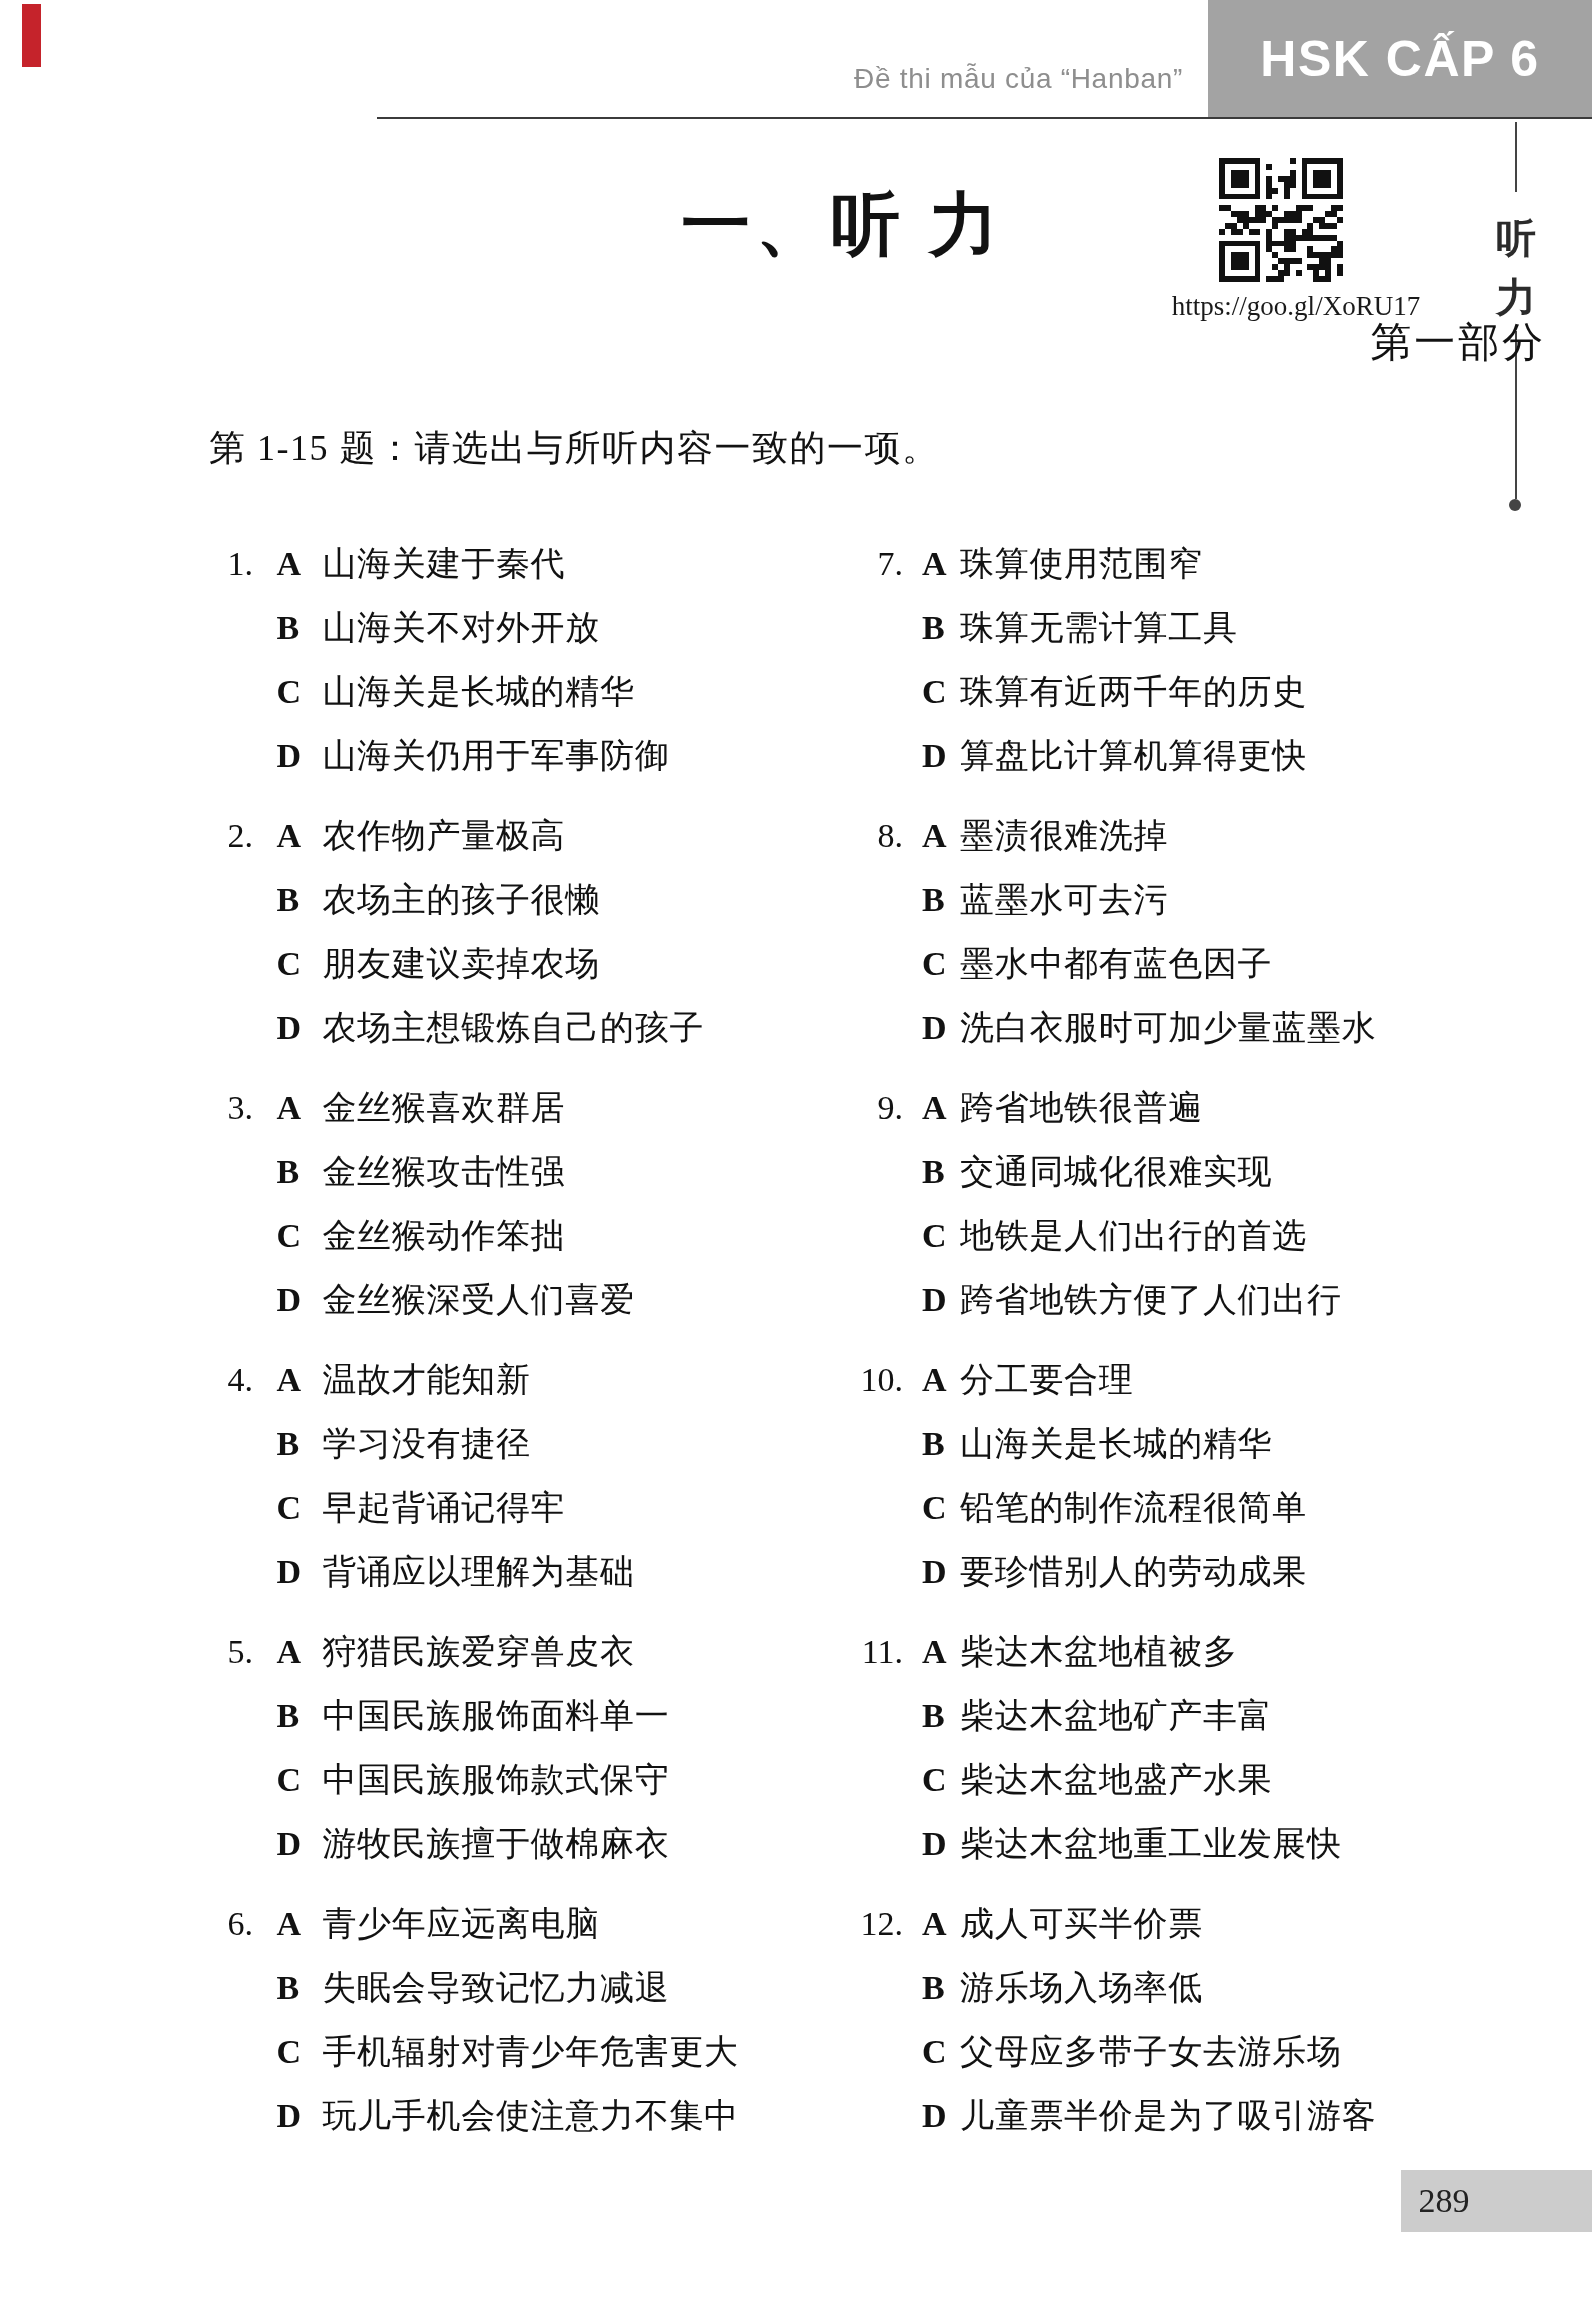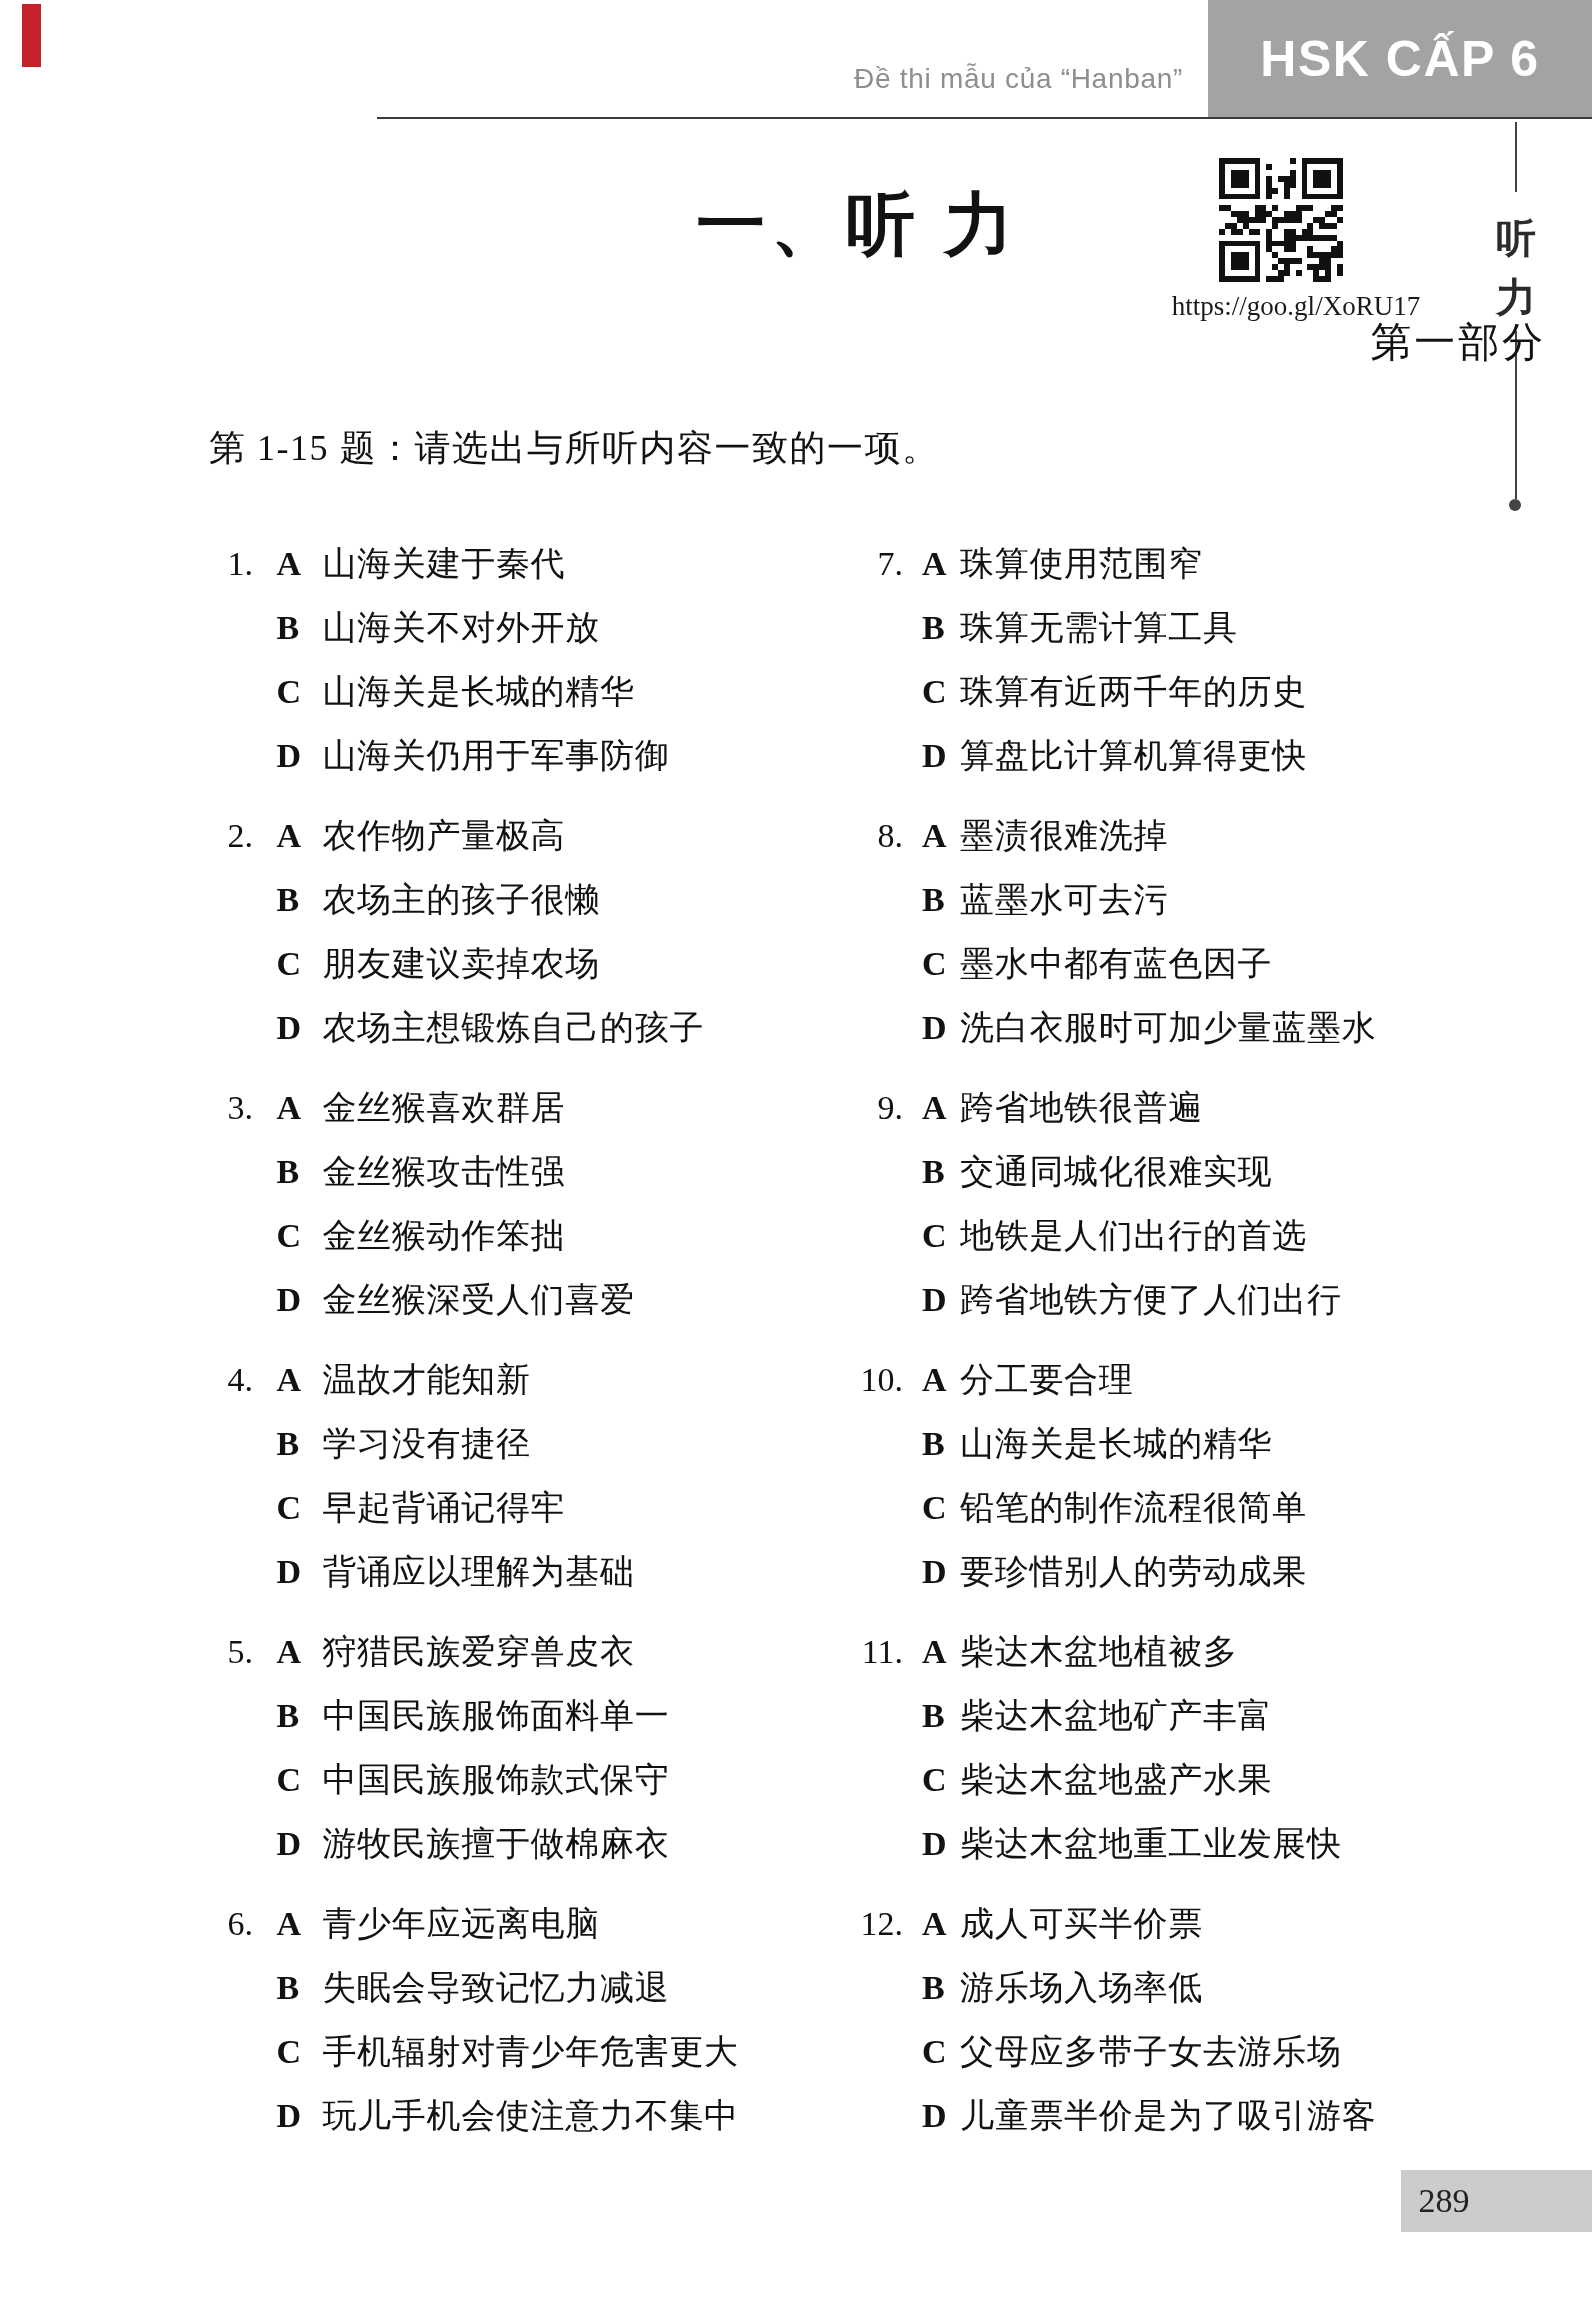--- a/index.html
+++ b/index.html
@@ -26,21 +26,21 @@
         color:#2b2b2b;}
   .tab-char.c1{top:211px;}
   .tab-char.c2{top:270px;}
   .tab-dot{position:absolute;left:1509px;top:499px;width:12.4px;height:12.4px;border-radius:50%;background:#444444;}
 
   
   .qr-box{position:absolute;left:1218px;top:157px;width:126px;height:126px;}
   .qr-url{position:absolute;left:1157px;top:291px;width:278px;text-align:center;font-size:27px;color:#1a1a1a;}
 
   
-  .sec-title{position:absolute;left:136px;top:179px;width:1443px;text-align:center;
+  .sec-title{position:absolute;left:121px;top:179px;width:1443px;text-align:center;
         font-size:69px;font-weight:bold;letter-spacing:5.9px;}
   .sec-part{position:absolute;left:103px;top:315px;width:1443px;text-align:right;
         font-size:41px;letter-spacing:2.9px;}
   .instruction{position:absolute;left:209px;top:424px;font-size:36px;letter-spacing:1.5px;}
 
   
   .col{position:absolute;top:532px;}
   .col-left{left:103px;width:718px;}
   .col-right{left:820px;width:772px;}
   .q-block{margin-bottom:16px;}

